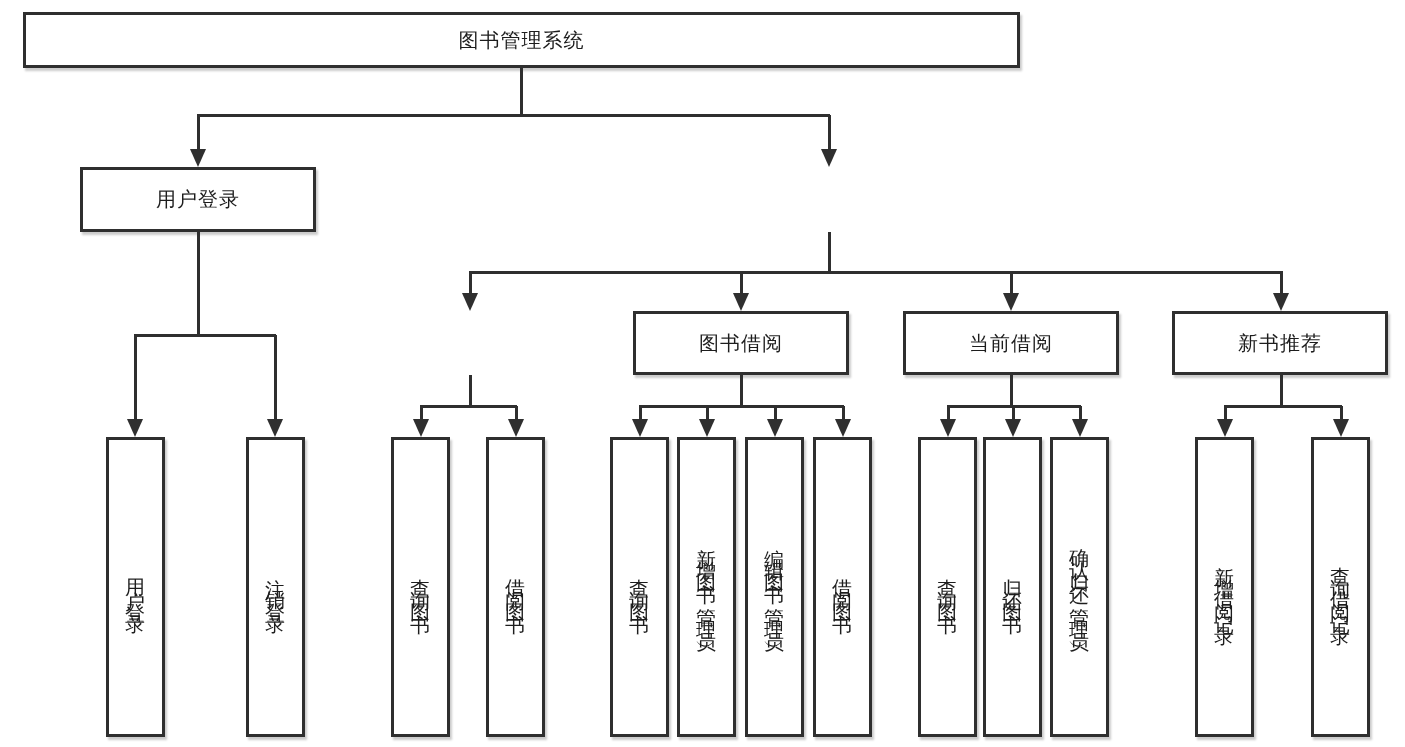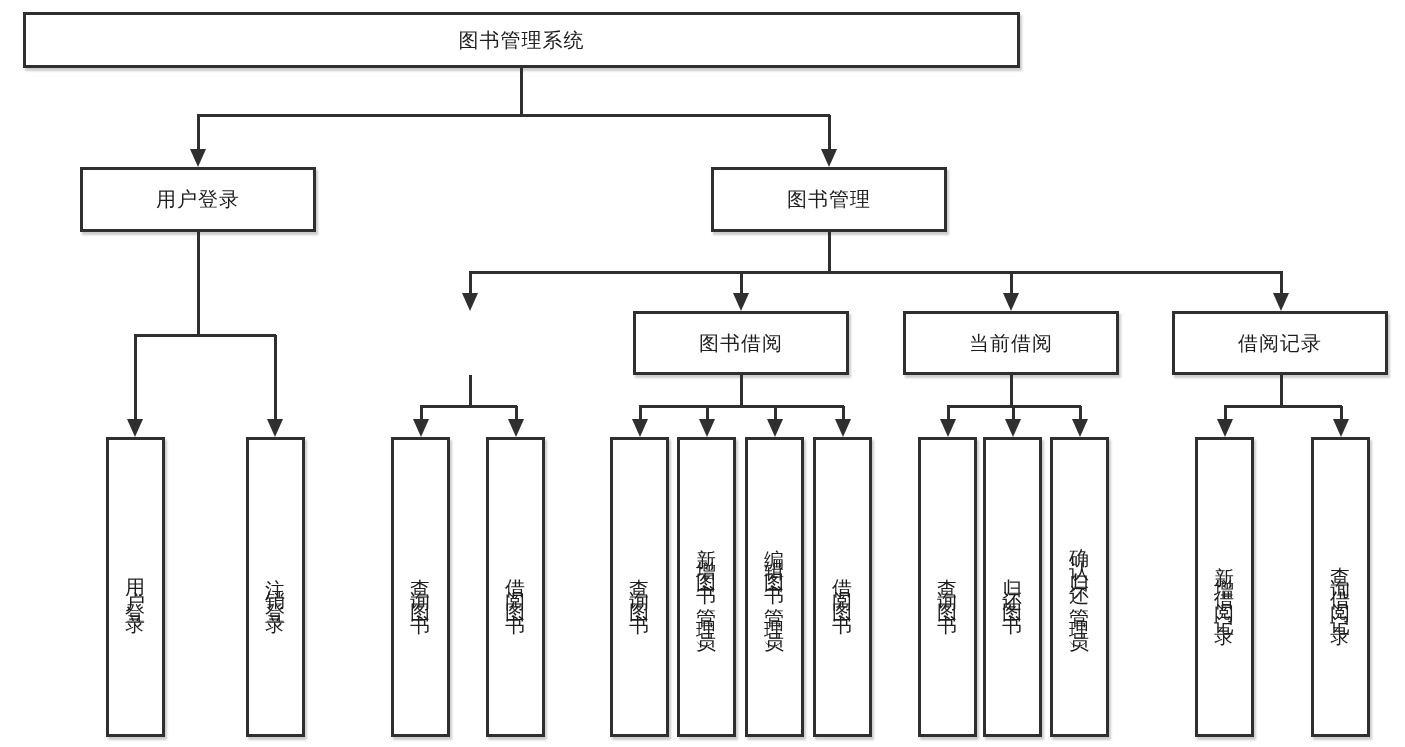--- a/index.html
+++ b/index.html
@@ -41,23 +41,20 @@
   <div class="vline" style="left:520px;top:68px;height:47px;"></div>
   <div class="hline" style="left:197px;top:114px;width:633px;"></div>
   <div class="vline" style="left:197px;top:115px;height:36px;"></div>
   <div class="ah" style="left:190px;top:149px;"></div>
   <div class="vline" style="left:828px;top:115px;height:36px;"></div>
   <div class="ah" style="left:821px;top:149px;"></div>
 
   <div class="box hbox" style="left:80px;top:167px;width:236px;height:65px;">
     <span>用户登录</span>
   </div>
-  <div class="box hbox" style="left:711px;top:167px;width:236px;height:65px;">
-    <span>图书管理</span>
-  </div>
 
   <div class="vline" style="left:197px;top:232px;height:103px;"></div>
   <div class="hline" style="left:134px;top:334px;width:142px;"></div>
   <div class="vline" style="left:134px;top:335px;height:86px;"></div>
   <div class="ah" style="left:127px;top:419px;"></div>
   <div class="vline" style="left:274px;top:335px;height:86px;"></div>
   <div class="ah" style="left:267px;top:419px;"></div>
 
   <div class="vline" style="left:828px;top:232px;height:40px;"></div>
   <div class="hline" style="left:469px;top:271px;width:814px;"></div>
@@ -70,21 +67,21 @@
   <div class="vline" style="left:1280px;top:272px;height:23px;"></div>
   <div class="ah" style="left:1273px;top:293px;"></div>
 
   <div class="box hbox" style="left:633px;top:311px;width:216px;height:64px;">
     <span>图书借阅</span>
   </div>
   <div class="box hbox" style="left:903px;top:311px;width:216px;height:64px;">
     <span>当前借阅</span>
   </div>
   <div class="box hbox" style="left:1172px;top:311px;width:216px;height:64px;">
-    <span>借阅记录</span>
+    <span>新书推荐</span>
   </div>
 
   <div class="vline" style="left:469px;top:375px;height:31px;"></div>
   <div class="hline" style="left:420px;top:405px;width:97px;"></div>
   <div class="vline" style="left:420px;top:406px;height:15px;"></div>
   <div class="ah" style="left:413px;top:419px;"></div>
   <div class="vline" style="left:515px;top:406px;height:15px;"></div>
   <div class="ah" style="left:508px;top:419px;"></div>
 
   <div class="vline" style="left:740px;top:375px;height:31px;"></div>

